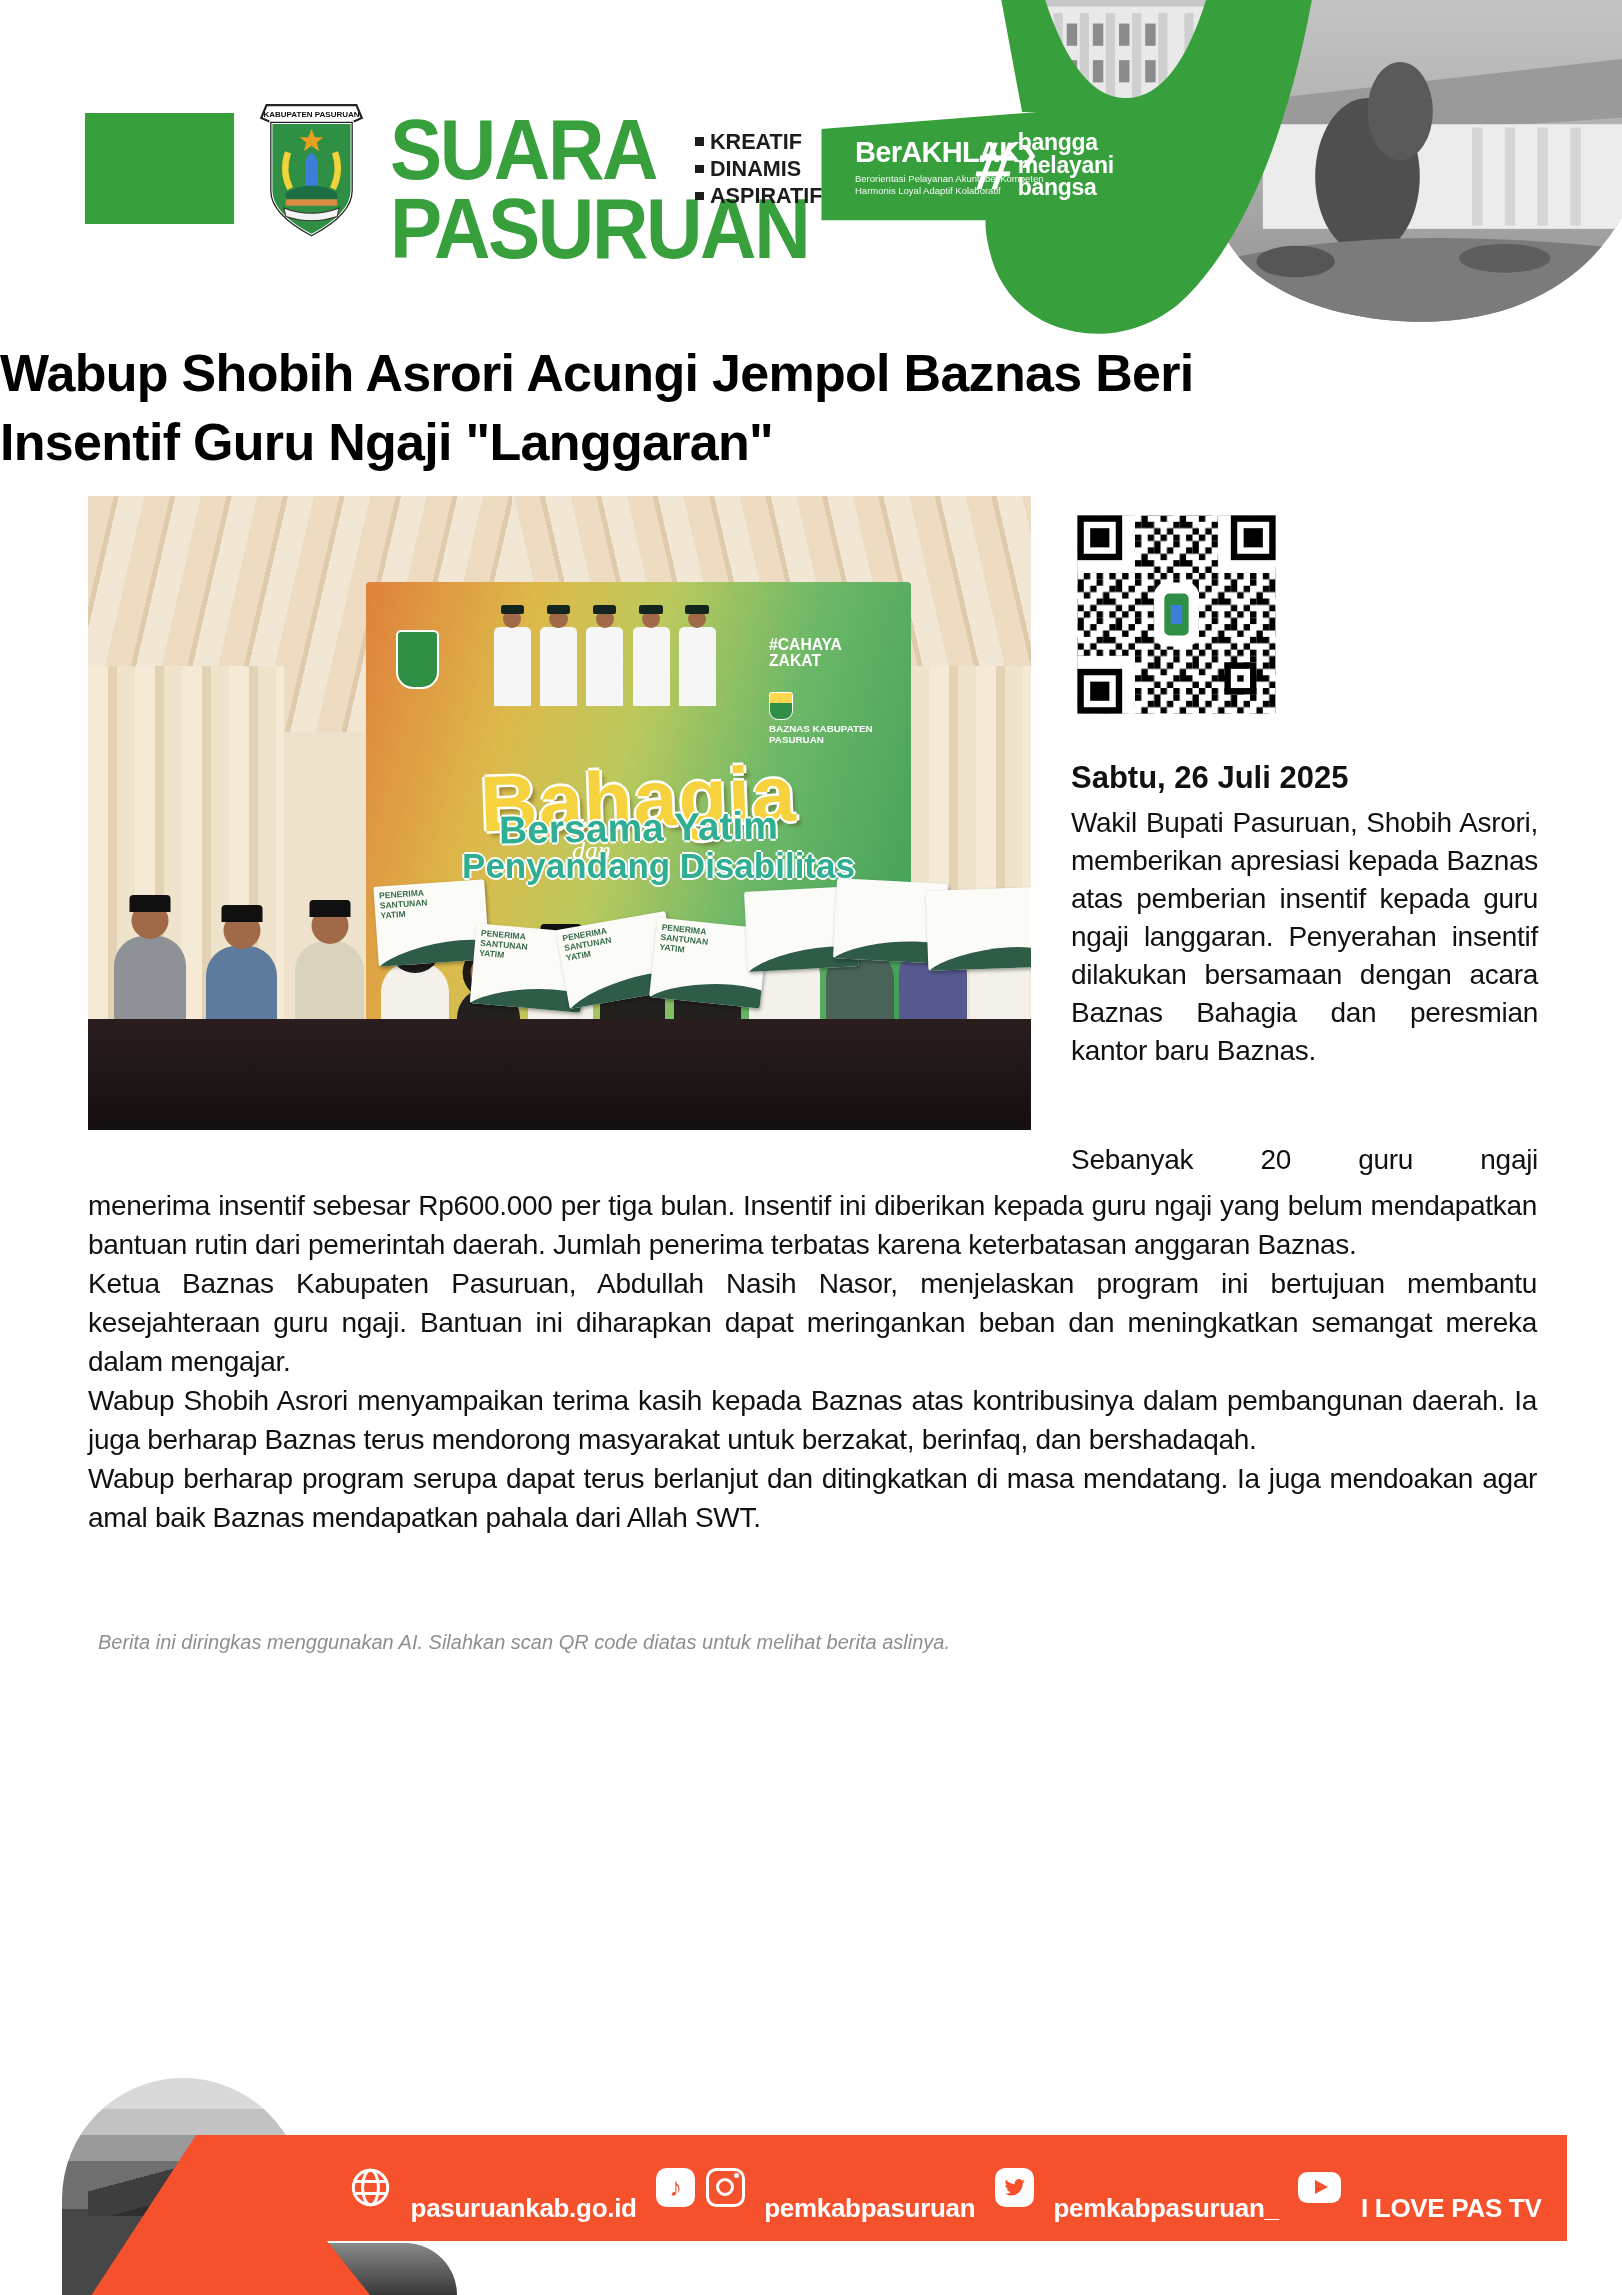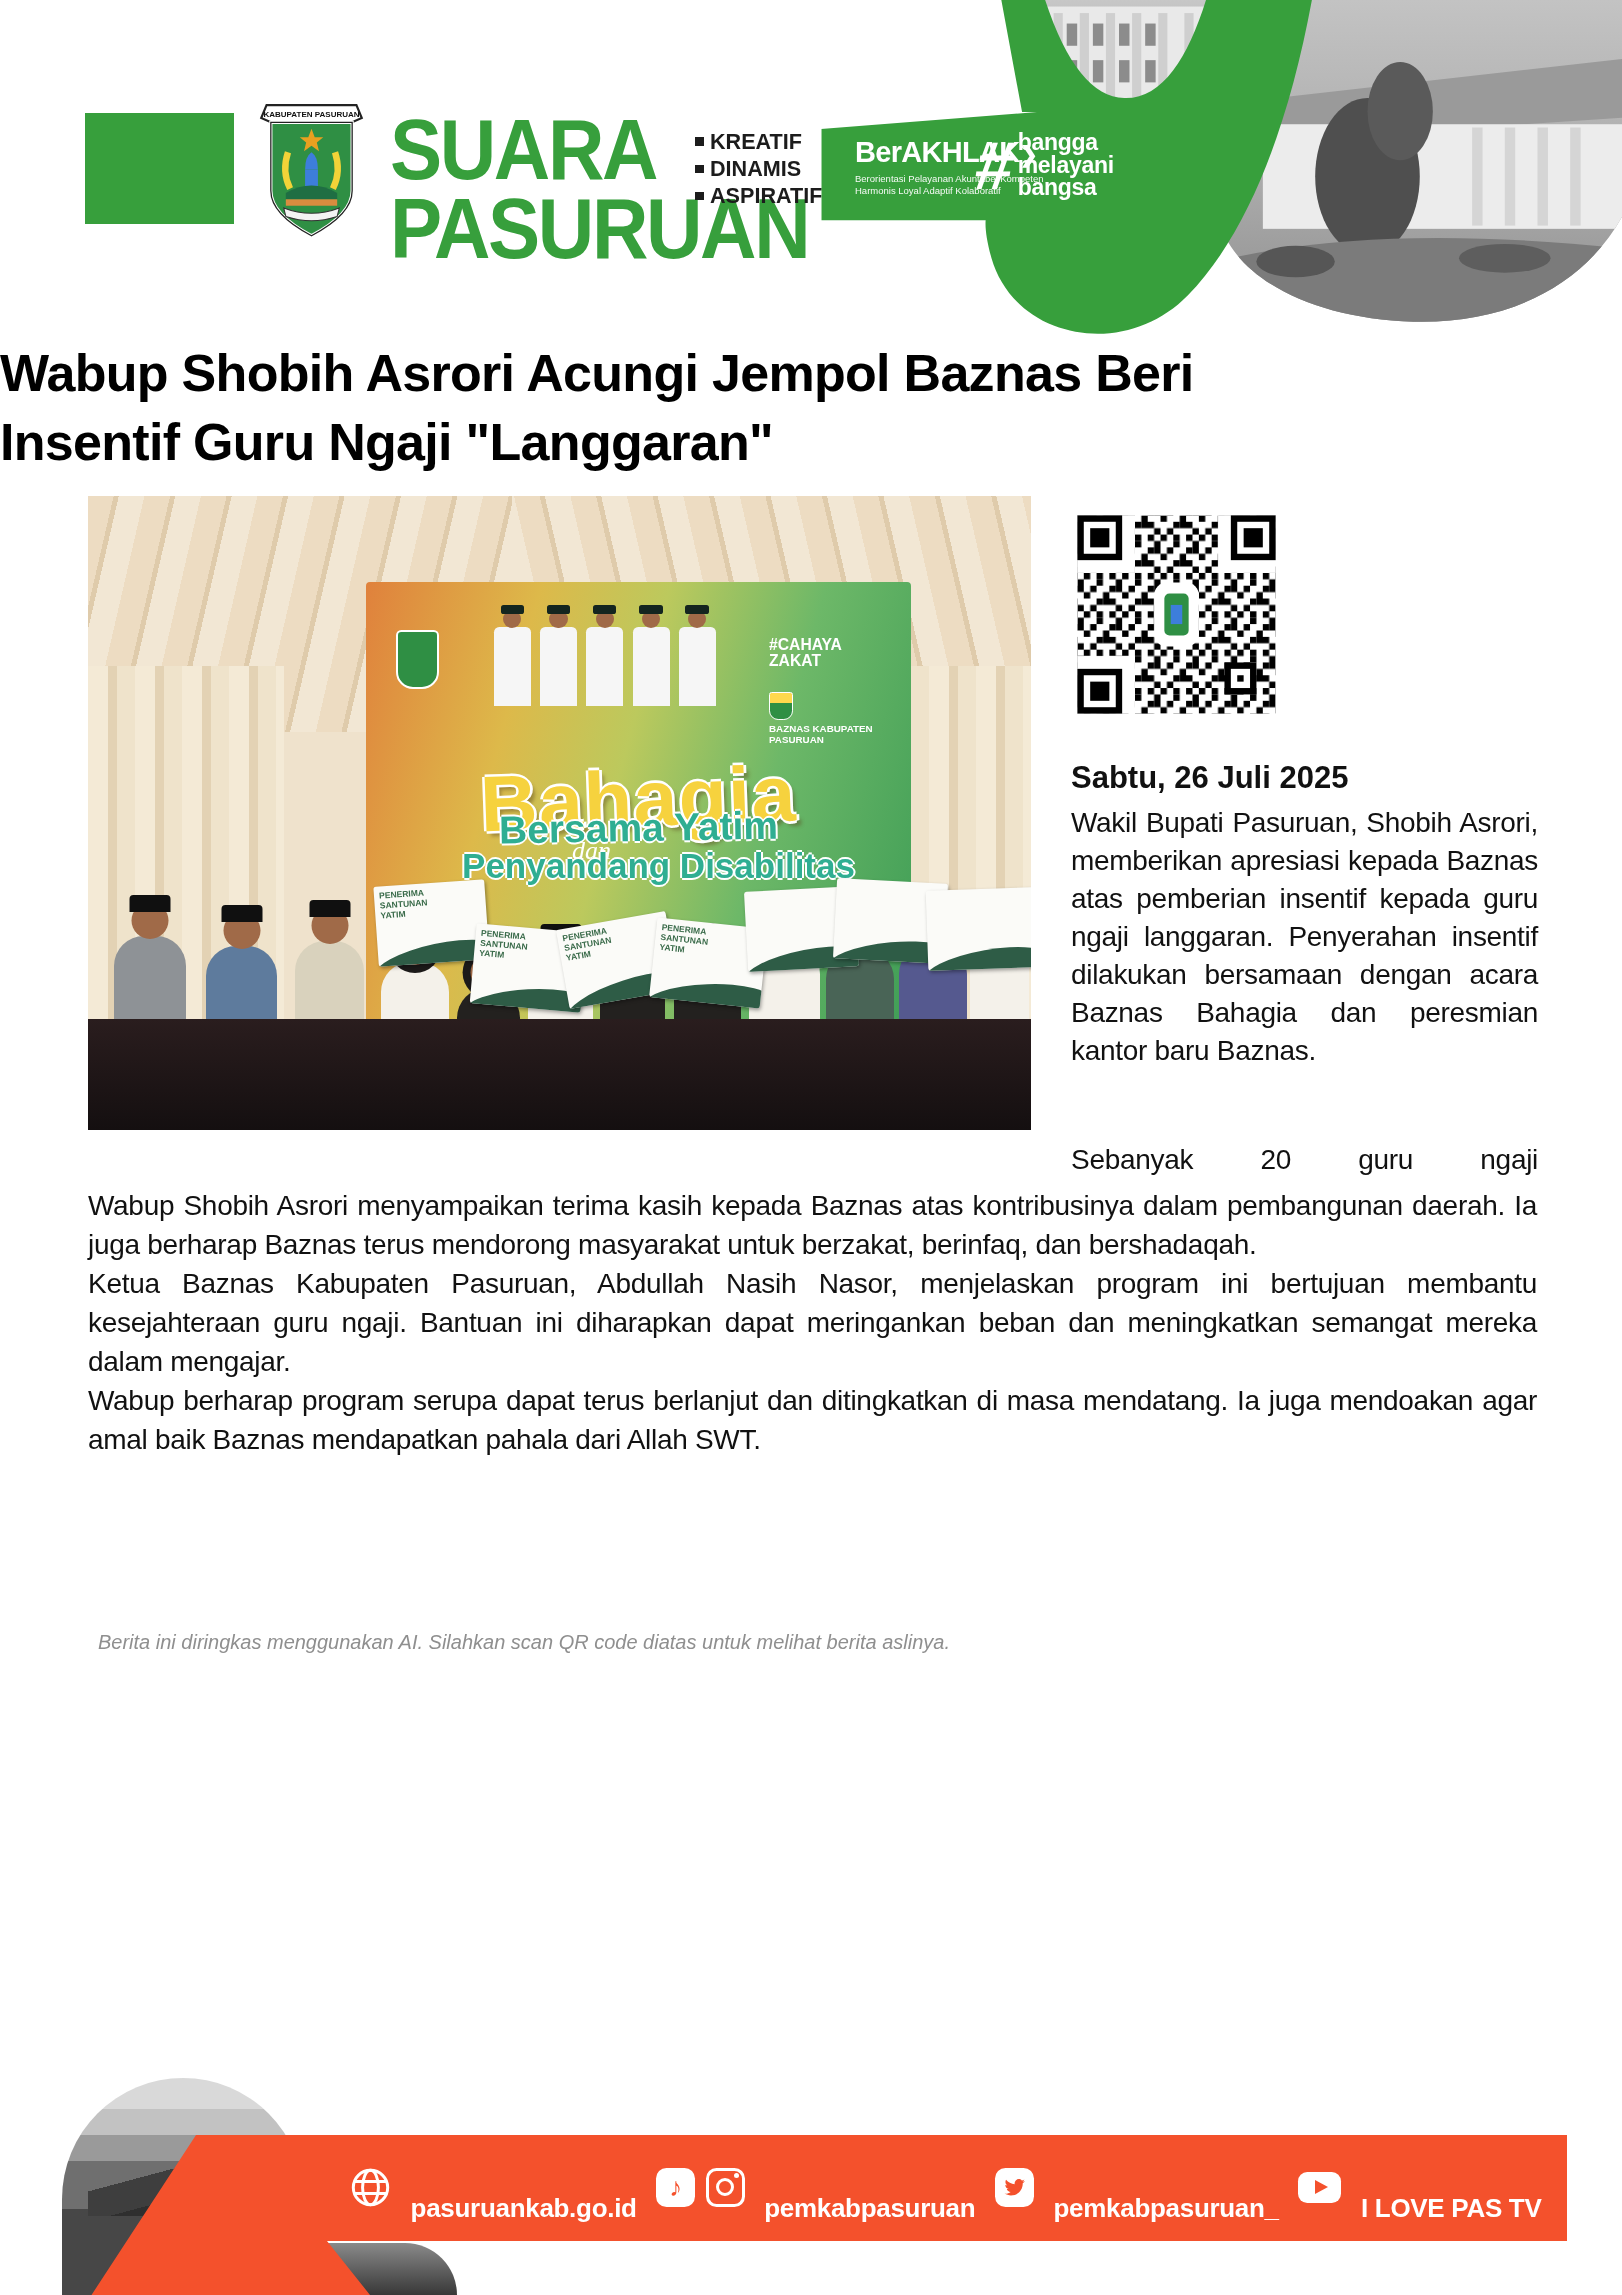--- a/index.html
+++ b/index.html
@@ -339,22 +339,23 @@
       <rect x="14.4" y="13" width="4.2" height="7" rx="1" fill="#2f8f44" stroke="#fff" stroke-width=".4"></rect>
       <rect x="15.6" y="15" width="1.8" height="3" fill="#3d7edb"></rect>
     </g>
   </svg>
 
   <div class="abs date">Sabtu, 26 Juli 2025</div>
   <div class="abs colp">Wakil Bupati Pasuruan, Shobih Asrori, memberikan apresiasi kepada Baznas atas pemberian insentif kepada guru ngaji langgaran. Penyerahan insentif dilakukan bersamaan dengan acara Baznas Bahagia dan peresmian kantor baru Baznas.</div>
   <div class="abs colline">Sebanyak 20 guru ngaji</div>
 
   <div class="abs bodytext">
+    <p>menerima insentif sebesar Rp600.000 per tiga bulan. Insentif ini diberikan kepada guru ngaji yang belum mendapatkan bantuan rutin dari pemerintah daerah. Jumlah penerima terbatas karena keterbatasan anggaran Baznas.</p>
+    <p>Ketua Baznas Kabupaten Pasuruan, Abdullah Nasih Nasor, menjelaskan program ini bertujuan membantu kesejahteraan guru ngaji. Bantuan ini diharapkan dapat meringankan beban dan meningkatkan semangat mereka dalam mengajar.</p>
     <p>Wabup Shobih Asrori menyampaikan terima kasih kepada Baznas atas kontribusinya dalam pembangunan daerah. Ia juga berharap Baznas terus mendorong masyarakat untuk berzakat, berinfaq, dan bershadaqah.</p>
-    <p>Ketua Baznas Kabupaten Pasuruan, Abdullah Nasih Nasor, menjelaskan program ini bertujuan membantu kesejahteraan guru ngaji. Bantuan ini diharapkan dapat meringankan beban dan meningkatkan semangat mereka dalam mengajar.</p>
     <p>Wabup berharap program serupa dapat terus berlanjut dan ditingkatkan di masa mendatang. Ia juga mendoakan agar amal baik Baznas mendapatkan pahala dari Allah SWT.</p>
   </div>
 
   <div class="abs ai-note">Berita ini diringkas menggunakan AI. Silahkan scan QR code diatas untuk melihat berita aslinya.</div>
 
   <div class="abs arch archA"></div>
   <div class="abs arch archB"></div>
   <div class="abs orange-band"></div>
 
   <div class="abs footer-row">

